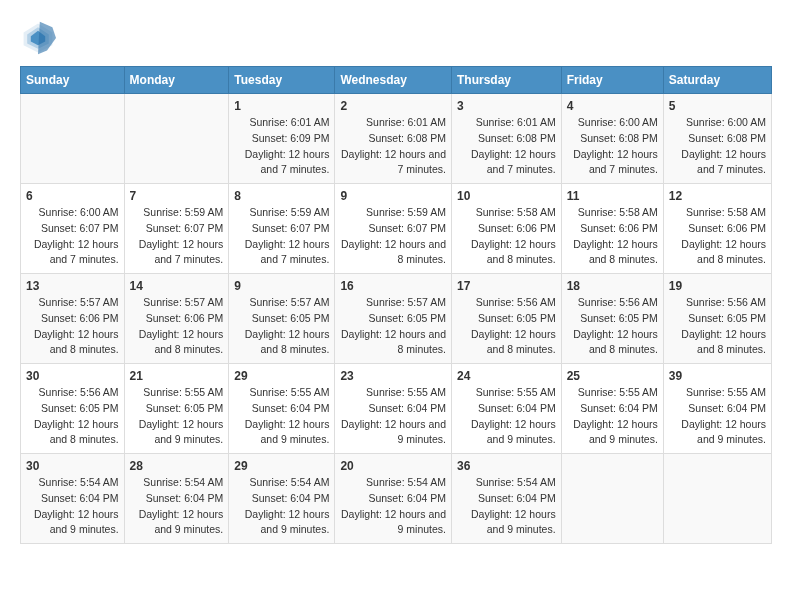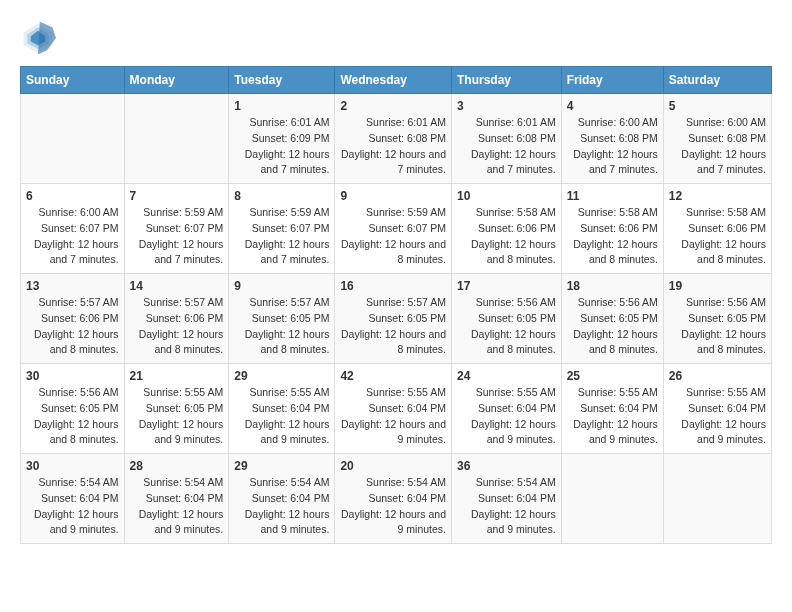--- a/index.html
+++ b/index.html
@@ -301,21 +301,21 @@
         </td>
         <td>
           <span class="day-num">29</span>
         <div class="day-info">
           <div>Sunrise: 5:55 AM</div>
           <div>Sunset: 6:04 PM</div>
           <div>Daylight: 12 hours and 9 minutes.</div>
         </div>
         </td>
         <td>
-          <span class="day-num">42</span>
+          <span class="day-num">23</span>
         <div class="day-info">
           <div>Sunrise: 5:55 AM</div>
           <div>Sunset: 6:04 PM</div>
           <div>Daylight: 12 hours and 9 minutes.</div>
         </div>
         </td>
         <td>
           <span class="day-num">24</span>
         <div class="day-info">
           <div>Sunrise: 5:55 AM</div>
@@ -325,21 +325,21 @@
         </td>
         <td>
           <span class="day-num">25</span>
         <div class="day-info">
           <div>Sunrise: 5:55 AM</div>
           <div>Sunset: 6:04 PM</div>
           <div>Daylight: 12 hours and 9 minutes.</div>
         </div>
         </td>
         <td>
-          <span class="day-num">26</span>
+          <span class="day-num">39</span>
         <div class="day-info">
           <div>Sunrise: 5:55 AM</div>
           <div>Sunset: 6:04 PM</div>
           <div>Daylight: 12 hours and 9 minutes.</div>
         </div>
         </td>
       </tr>
       <tr>
         <td>
           <span class="day-num">30</span>

